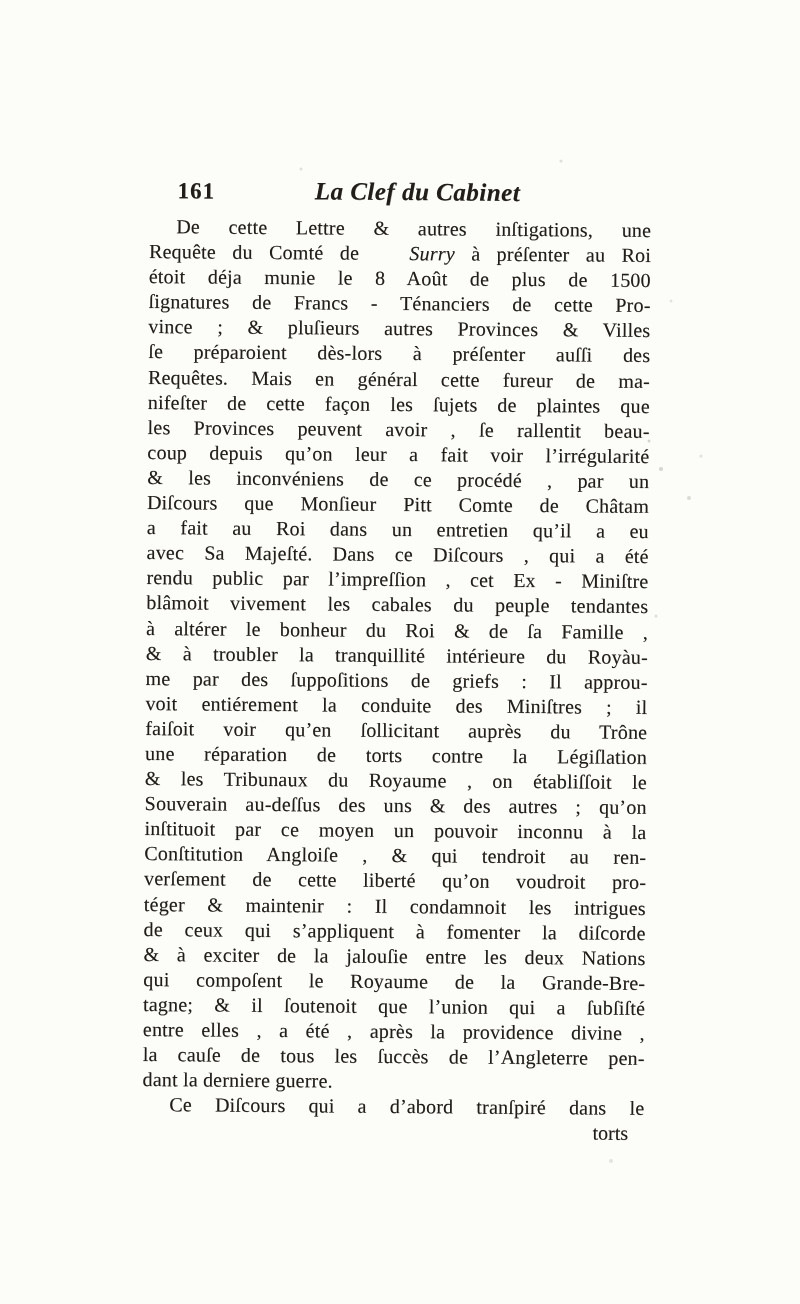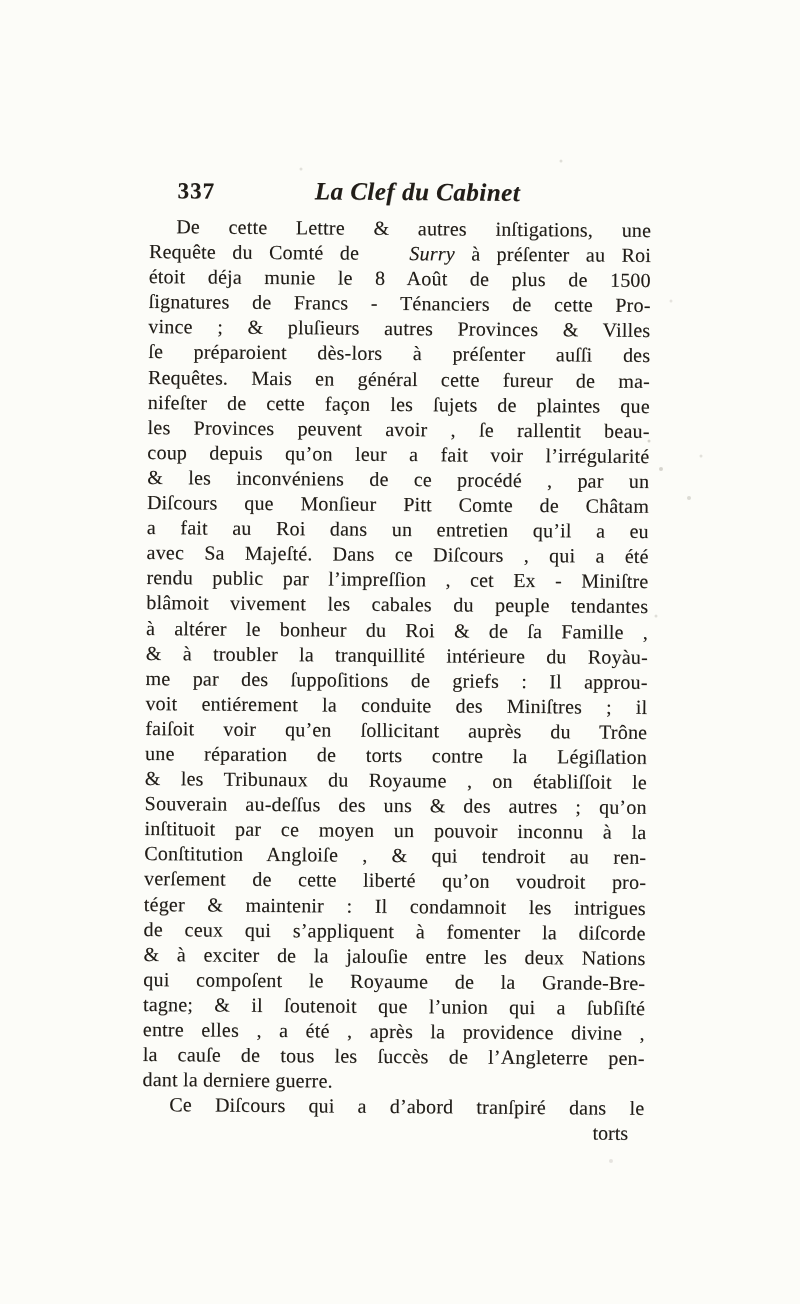--- a/index.html
+++ b/index.html
@@ -97,21 +97,21 @@
       560px 160px 0 0.5px rgba(125,118,105,0.22);
   }
 </style>
 </head>
 <body>
 
 <div class="page">
   <div class="speckles"></div>
   <div class="text-block">
     <div class="header">
-      <span class="pagenum">337</span>
+      <span class="pagenum">161</span>
       <span class="running-title">La Clef du Cabinet</span>
     </div>
     <div class="body-text">
         <div class="line indent"><span>De cette Lettre &amp; autres inſtigations, une</span></div>
         <div class="line"><span>Requête du Comté de </span><i>Surry</i><span> à préſenter au Roi</span></div>
         <div class="line"><span>étoit déja munie le 8 Août de plus de 1500</span></div>
         <div class="line"><span>ſignatures de Francs - Ténanciers de cette Pro-</span></div>
         <div class="line"><span>vince ; &amp; pluſieurs autres Provinces &amp; Villes</span></div>
         <div class="line"><span>ſe préparoient dès-lors à préſenter auſſi des</span></div>
         <div class="line"><span>Requêtes. Mais en général cette fureur de ma-</span></div>

